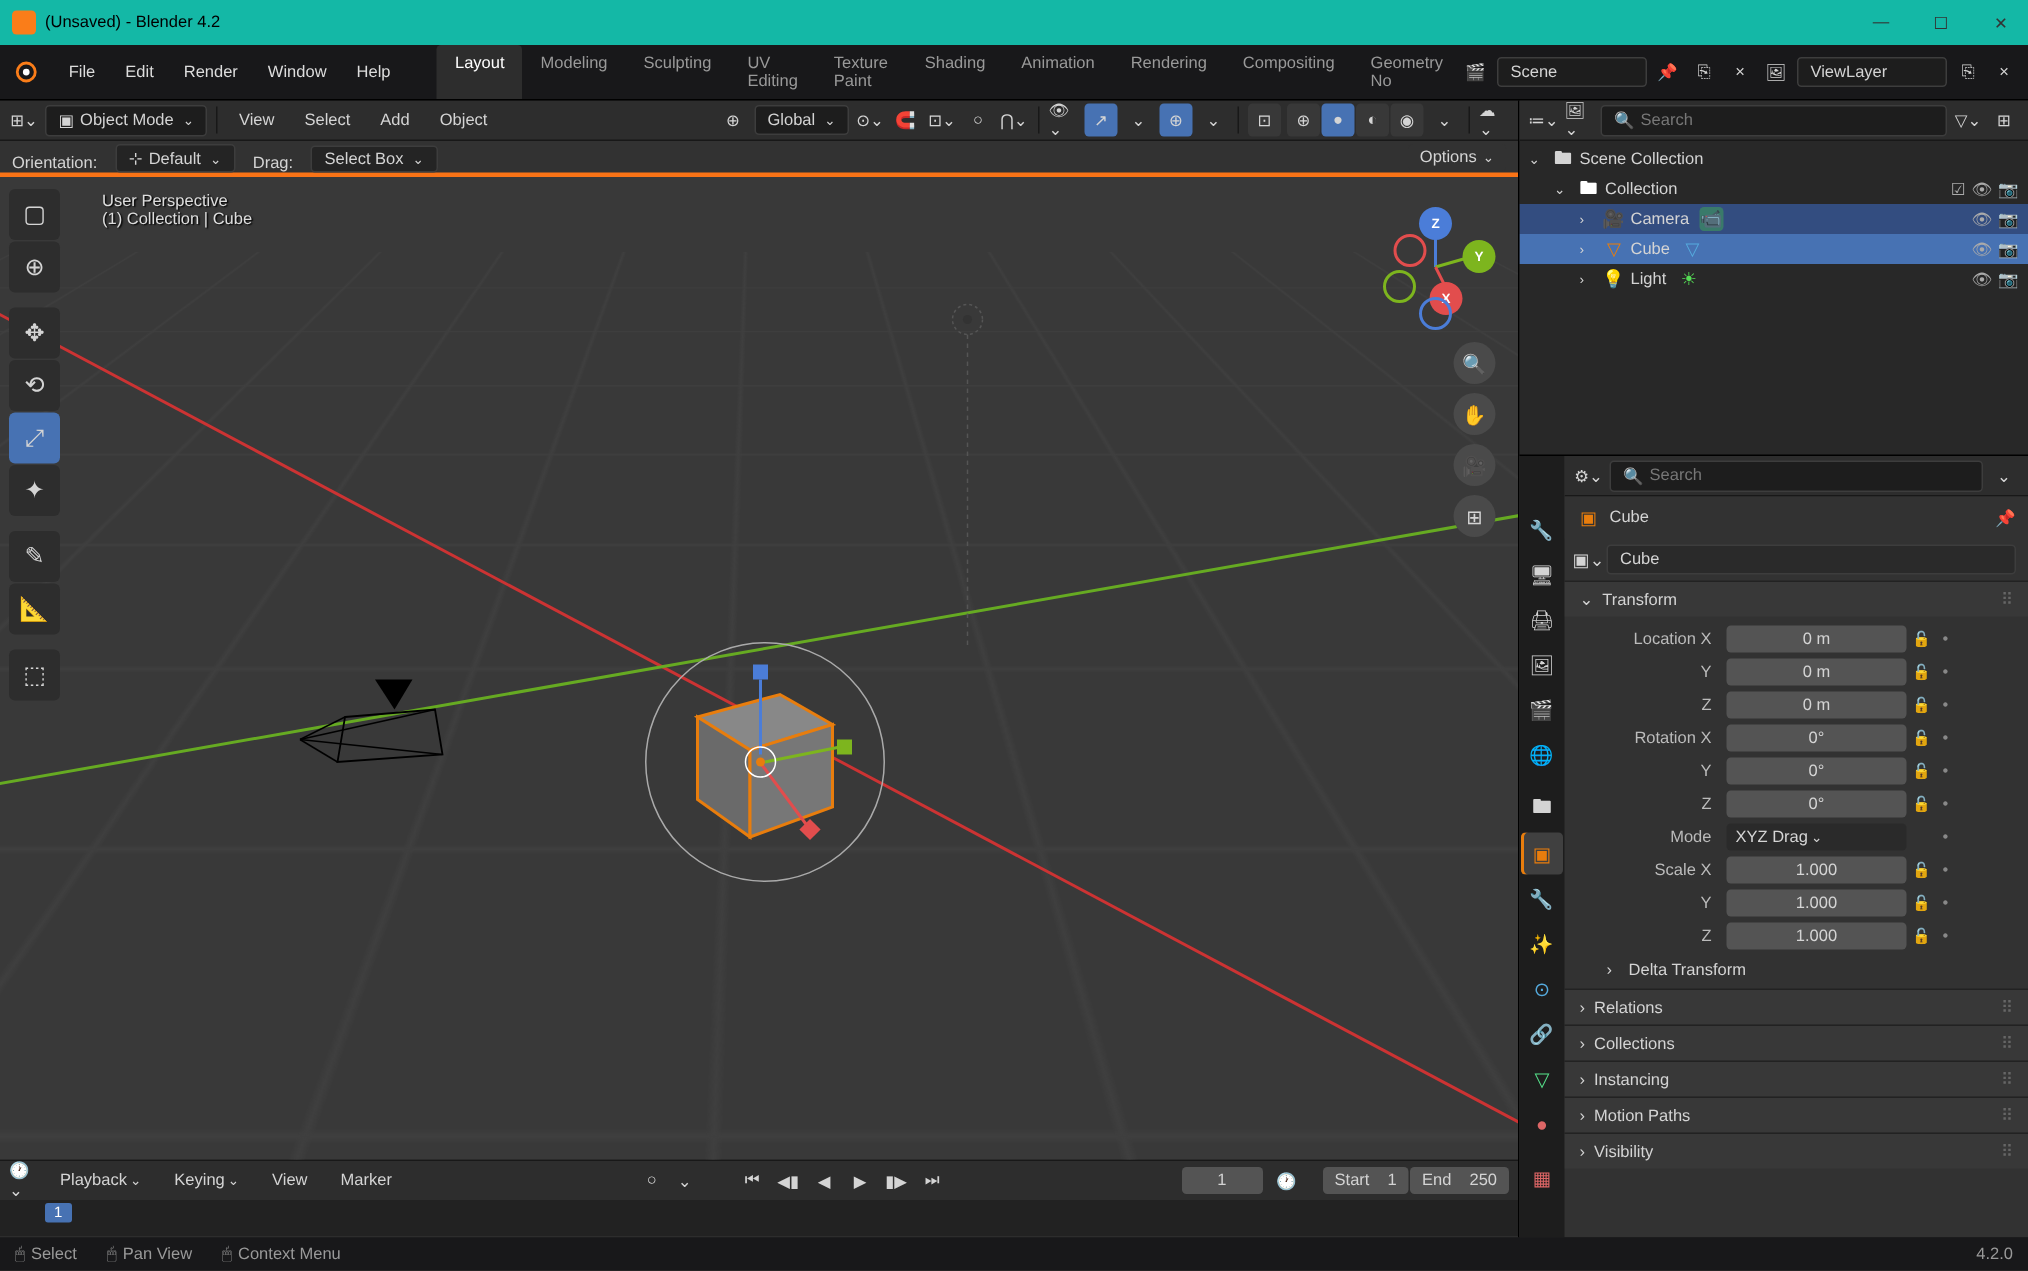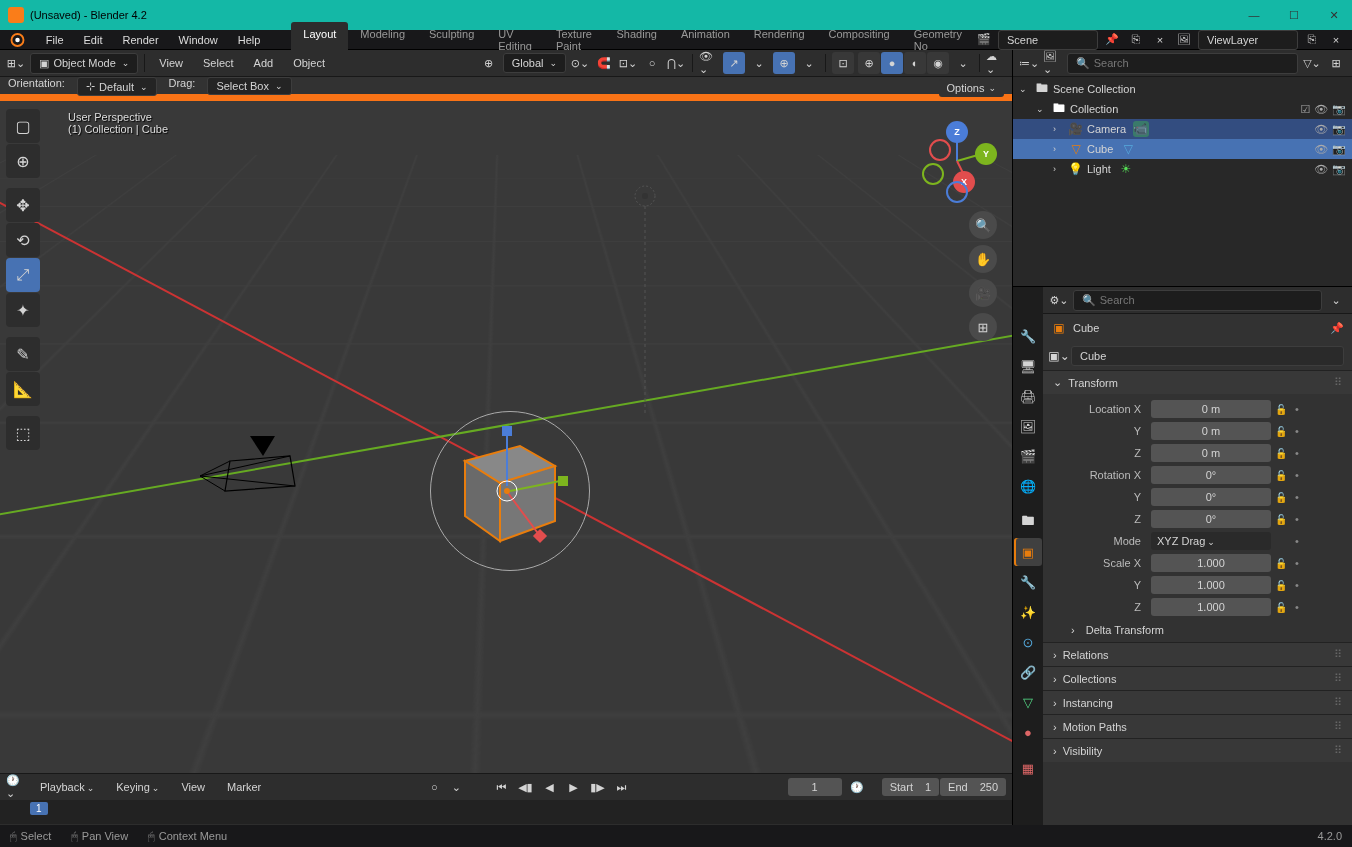--- a/index.html
+++ b/index.html
@@ -2,42 +2,42 @@
 <html><head>
 <meta charset="utf-8">
 <style>
 *{margin:0;padding:0;box-sizing:border-box;font-family:-apple-system,BlinkMacSystemFont,"Segoe UI",sans-serif;font-size:11px;user-select:none}
 body{background:#1d1d1d;color:#d4d4d4;width:1352px;height:847px;overflow:hidden;display:flex;flex-direction:column}
 .titlebar{height:30px;background:#14b8a6;color:#000;display:flex;align-items:center;padding:0 8px;justify-content:space-between}
 .titlebar-left{display:flex;align-items:center;gap:6px}
 .titlebar-icon{width:16px;height:16px;background:#fa7d19;border-radius:3px}
 .win-controls{display:flex;gap:20px;font-size:14px;color:#333}
 .win-btn{width:20px;text-align:center;cursor:default}
-.topbar{height:20px;background:#18181a;display:flex;align-items:center;border-bottom:1px solid #000}
+.topbar{height:37px;background:#18181a;display:flex;align-items:center;border-bottom:1px solid #000}
 .blender-logo{width:26px;height:26px;display:flex;align-items:center;justify-content:center;margin:0 4px}
 .blender-logo svg{width:18px;height:18px}
 .menu{display:flex;gap:0;margin-left:4px}
 .menu-item{padding:5px 10px;cursor:default;color:#ddd}
 .workspace-tabs{display:flex;margin-left:21px;gap:0}
 .ws-tab{padding:6px 12px;color:#999;cursor:default;border-radius:3px 3px 0 0}
 .ws-tab.active{background:#2d2d2d;color:#fff}
 .scene-controls{margin-left:auto;display:flex;align-items:center;gap:4px;padding-right:6px}
 .scene-box{background:#1d1d1d;border:1px solid #3d3d3d;padding:3px 8px;border-radius:3px;display:flex;align-items:center;gap:4px;min-width:100px}
 .icon-btn{width:20px;height:20px;display:flex;align-items:center;justify-content:center;border-radius:3px;cursor:default}
 .main{flex:1;display:flex;overflow:hidden}
 .viewport-area{flex:1;display:flex;flex-direction:column;position:relative}
 .viewport-header{height:27px;background:#2d2d2d;display:flex;align-items:center;padding:0 6px;gap:4px;border-bottom:1px solid #181818}
 .dropdown{background:#1d1d1d;border:1px solid #3d3d3d;padding:3px 8px;border-radius:3px;display:flex;align-items:center;gap:4px;cursor:default}
 .dropdown-chevron::after{content:"⌄";font-size:9px;margin-left:2px}
 .hdr-text{padding:3px 8px;cursor:default}
 .hdr-sep{width:1px;height:18px;background:#181818;margin:0 2px}
 .hdr-icons-group{display:flex;gap:1px}
 .hdr-icon{width:22px;height:22px;display:flex;align-items:center;justify-content:center;border-radius:3px;background:#383838;cursor:default}
 .hdr-icon.active{background:#4772b3}
-.viewport-subheader{height:24px;background:#323232;display:flex;align-items:flex-start;padding:0 8px;gap:12px;border-bottom:7px solid #f97316}
+.viewport-subheader{height:24px;background:#323232;display:flex;align-items:flex-end;padding:0 8px;gap:12px;border-bottom:3px solid #f97316}
 .sub-dropdown{background:#242424;border:1px solid #3d3d3d;padding:2px 8px;border-radius:3px;display:flex;align-items:center;gap:4px}
 .viewport-canvas{flex:1;position:relative;background:#393939;overflow:hidden}
 .grid-bg{position:absolute;inset:0;background-image:linear-gradient(#4a4a4a 1px,transparent 1px),linear-gradient(90deg,#4a4a4a 1px,transparent 1px);background-size:50px 50px;transform:perspective(800px) rotateX(60deg) scale(3);transform-origin:center 40%;opacity:0.3}
 .axis-x{position:absolute;height:1.5px;background:#c33;width:140%;top:55%;left:-20%;transform:rotate(28deg);transform-origin:center}
 .axis-y{position:absolute;height:1.5px;background:#6a2;width:140%;top:48%;left:-20%;transform:rotate(-10deg);transform-origin:center}
 .viewport-info{position:absolute;top:10px;left:68px;color:#ddd;text-shadow:1px 1px 1px #000}
 .toolbar-left{position:absolute;left:6px;top:8px;display:flex;flex-direction:column;gap:1px}
 .tool-btn{width:34px;height:34px;background:#2d2d2d;border-radius:4px;display:flex;align-items:center;justify-content:center;cursor:default;font-size:16px}
 .tool-btn.active{background:#4772b3}
 .cube-3d{position:absolute;left:450px;top:320px;width:120px;height:130px}

